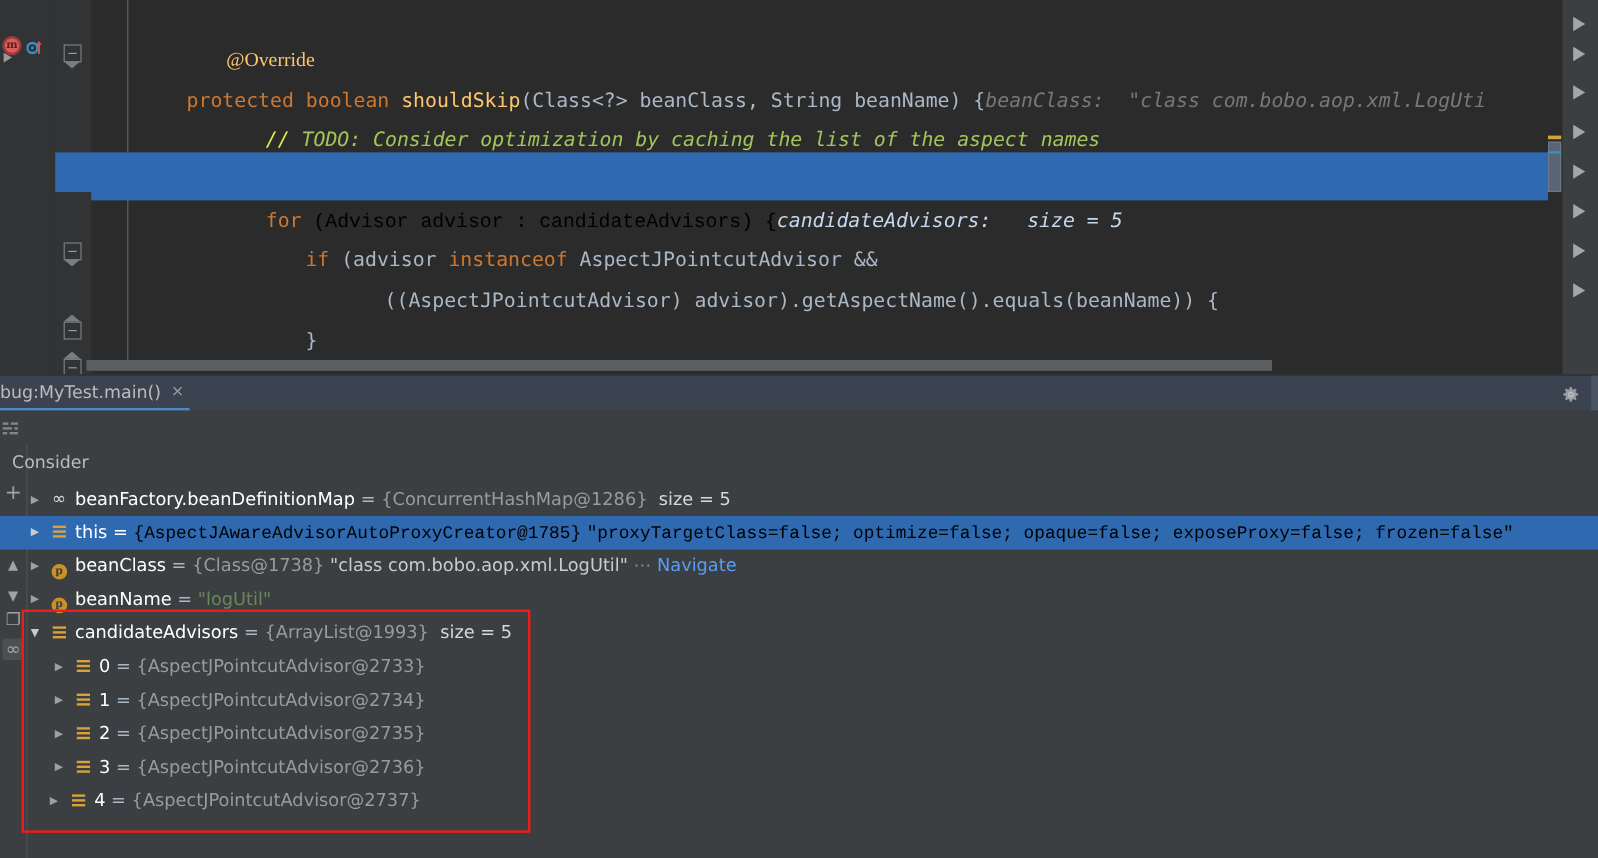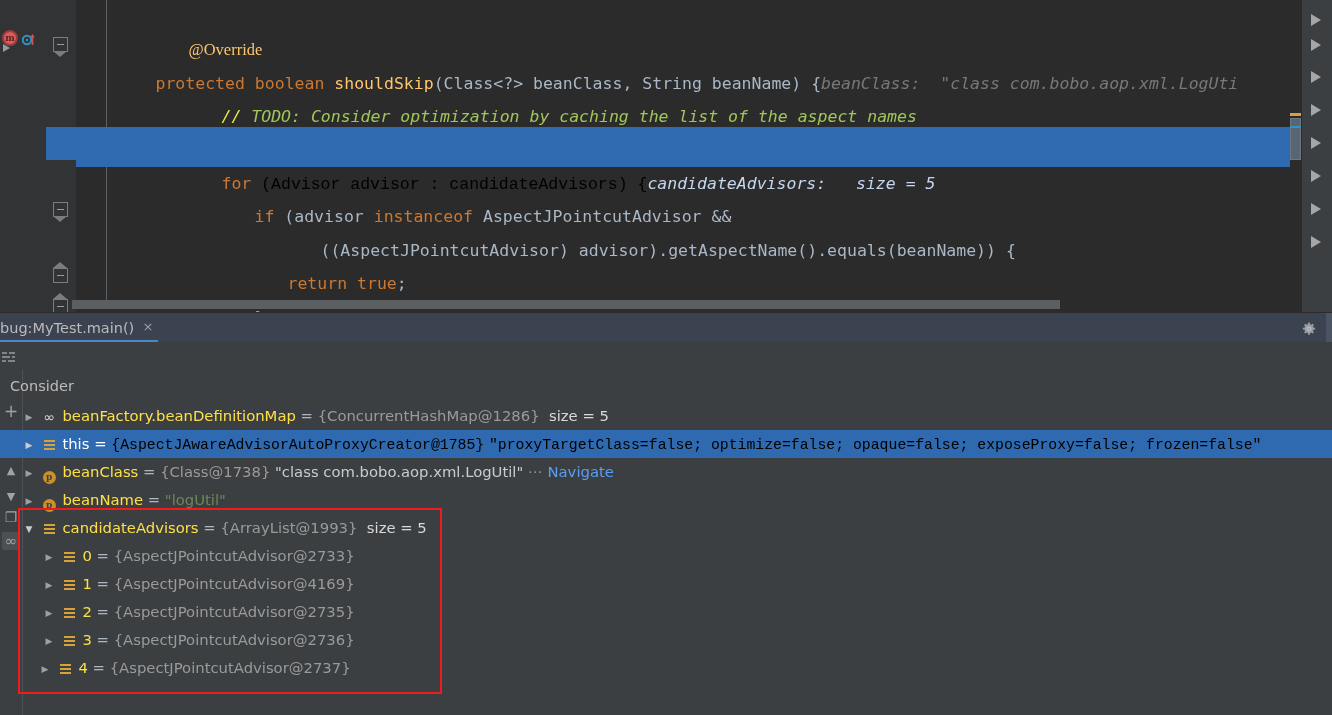--- a/index.html
+++ b/index.html
@@ -81,21 +81,21 @@
   .ltool-sep{position:absolute;left:22px;top:0;width:1px;height:345px;background:#4e5254;}
 
   .vars-head{position:absolute;left:10px;top:8px;color:#bbbbbb;font-size:14.5px;}
 
   .tree{position:absolute;left:22px;top:32px;width:1310px;}
   .row{position:relative;height:28px;line-height:28px;white-space:nowrap;font-size:14.8px;color:#a9b7c6;}
   .row-sel{background:#2f6ab0;}
   .arrow{display:inline-block;width:14px;text-align:center;color:#9aa0a6;font-size:9px;vertical-align:middle;}
   .arrow-open{color:#c8ccd0;}
   .vicon{display:inline-block;width:17px;text-align:center;vertical-align:middle;}
-  .vname{color:#fde047;}
+  .vname{color:#ffffff;}
   .veq{color:#a9b7c6;}
   .vref{color:#9a9a9a;}
   .vstr{color:#c8ccd0;}
   .vgreen{color:#6a8759;}
   .vsize{color:#d8d8d8;}
   .navlink{color:#589df6;}
   .ellip{color:#8a8f94;}
   .sel-txt{color:#ffffff;}
   .sel-dim{color:#000000;font-family:Liberation Mono, monospace;}
 
@@ -166,23 +166,20 @@
       </div>
 
       <div class="line">
         <span class="kw" style="padding-left:99px;">if</span><span class="pl"> (advisor </span><span class="kw">instanceof</span><span class="pl"> AspectJPointcutAdvisor &amp;&amp;</span>
       </div>
 
       <div class="line">
         <span class="pl" style="padding-left:165px;">((AspectJPointcutAdvisor) advisor).getAspectName().equals(beanName)) {</span>
       </div>
 
-      <div class="line">
-        <span class="kw" style="padding-left:132px;">return</span><span class="kw"> true</span><span class="pl">;</span>
-      </div>
 
       <div class="line">
         <span class="pl" style="padding-left:99px;">}</span>
       </div>
 
       <div class="line">
         
       </div>
     </div>
 
@@ -283,21 +280,21 @@
 
       <div class="row" style="padding-left:20px;">
         <span class="arrow">▶</span>
         <span class="vicon"><span class="ic-list"><i style="top:0"></i><i style="top:4px"></i><i style="top:8px"></i></span></span>
         <span class="vname">0</span><span class="veq"> = </span><span class="vref">{AspectJPointcutAdvisor@2733}</span>
       </div>
 
       <div class="row" style="padding-left:20px;">
         <span class="arrow">▶</span>
         <span class="vicon"><span class="ic-list"><i style="top:0"></i><i style="top:4px"></i><i style="top:8px"></i></span></span>
-        <span class="vname">1</span><span class="veq"> = </span><span class="vref">{AspectJPointcutAdvisor@4169}</span>
+        <span class="vname">1</span><span class="veq"> = </span><span class="vref">{AspectJPointcutAdvisor@2734}</span>
       </div>
 
       <div class="row" style="padding-left:20px;">
         <span class="arrow">▶</span>
         <span class="vicon"><span class="ic-list"><i style="top:0"></i><i style="top:4px"></i><i style="top:8px"></i></span></span>
         <span class="vname">2</span><span class="veq"> = </span><span class="vref">{AspectJPointcutAdvisor@2735}</span>
       </div>
 
       <div class="row" style="padding-left:20px;">
         <span class="arrow">▶</span>

